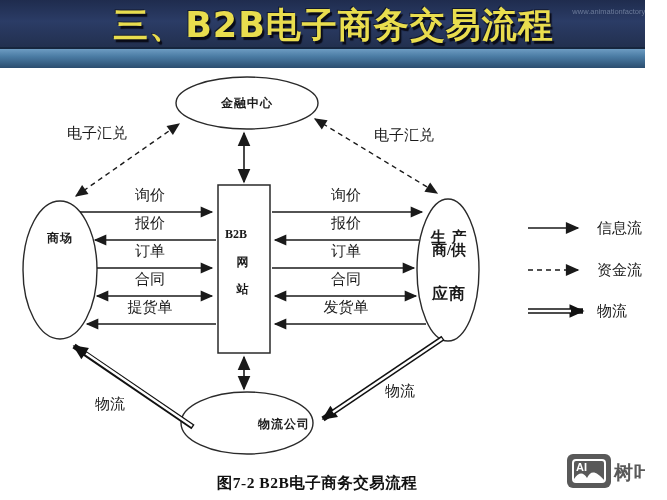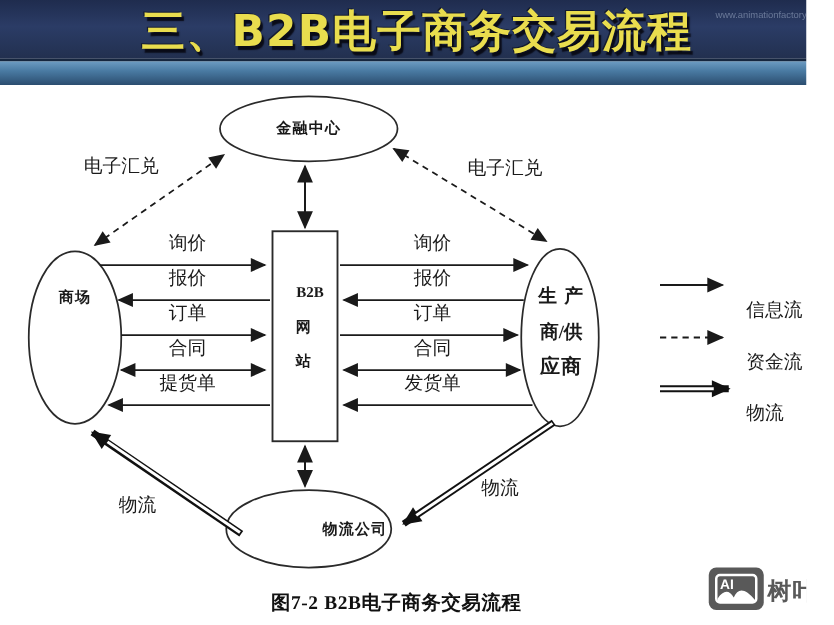--- a/index.html
+++ b/index.html
@@ -32,21 +32,21 @@
     background:linear-gradient(180deg,#6d9cc2 0%,#4a7ba3 40%,#2b4d6f 100%);
   }
   
   svg.diagram{position:absolute;left:0;top:0;width:667px;height:500px;}
   .lb{
     position:absolute;transform:translate(-50%,-50%);
     white-space:nowrap;color:#1a1a1a;font-size:15px;
     font-family:"Liberation Serif",serif;
   }
   .node{font-size:12px;font-weight:600;letter-spacing:1px;}
-  .lg{transform:translate(0,-50%);margin-top:20px;}
+  .lg{transform:translate(0,-50%);}
   .caption{
     position:absolute;transform:translate(-50%,-50%);
     font-size:15.5px;font-weight:bold;letter-spacing:.5px;color:#111;
     font-family:"Liberation Serif",serif;white-space:nowrap;
   }
   
   .brandbox{position:absolute;left:566px;top:452px;width:100px;height:40px;}
   .brand-icon{position:absolute;left:0;top:0;}
   .brand-name{
     position:absolute;left:48px;top:8px;font-size:19px;font-weight:bold;
@@ -106,25 +106,25 @@
     <line x1="442" y1="338.7" x2="333" y2="412.3" stroke="#fff" stroke-width="2.4"></line>
 
     <line x1="528" y1="228" x2="578" y2="228" stroke="#1a1a1a" stroke-width="1.5" marker-end="url(#ah)"></line>
     <line x1="528" y1="270" x2="578" y2="270" stroke="#1a1a1a" stroke-width="1.5" stroke-dasharray="5,4" marker-end="url(#ah)"></line>
     <line x1="528" y1="311" x2="583" y2="311" stroke="#111" stroke-width="5.5" marker-end="url(#ahBig)"></line>
     <line x1="528" y1="311" x2="571" y2="311" stroke="#fff" stroke-width="2.4"></line>
   </svg>
 
   <div class="lb node" style="left:247px;top:103px;">金融中心</div>
   <div class="lb node" style="left:60px;top:238px;">商场</div>
-  <div class="lb node" style="left:248px;top:234px;letter-spacing:0;">B2B</div>
+  <div class="lb node" style="left:236px;top:234px;letter-spacing:0;">B2B</div>
   <div class="lb node" style="left:243px;top:262px;">网</div>
   <div class="lb node" style="left:243px;top:289px;">站</div>
   <div class="lb node" style="left:449px;top:237px;font-size:15px;">生 产</div>
-  <div class="lb node" style="left:449px;top:266px;font-size:15px;letter-spacing:0;">商/供</div>
+  <div class="lb node" style="left:449px;top:250px;font-size:15px;letter-spacing:0;">商/供</div>
   <div class="lb node" style="left:449px;top:294px;font-size:16px;">应商</div>
   <div class="lb node" style="left:246px;top:424px;margin-left:38px;">物流公司</div>
 
   <div class="lb" style="left:150px;top:195px;">询价</div>
   <div class="lb" style="left:150px;top:223px;">报价</div>
   <div class="lb" style="left:150px;top:251px;">订单</div>
   <div class="lb" style="left:150px;top:279px;">合同</div>
   <div class="lb" style="left:150px;top:307px;">提货单</div>
 
   <div class="lb" style="left:346px;top:195px;">询价</div>

